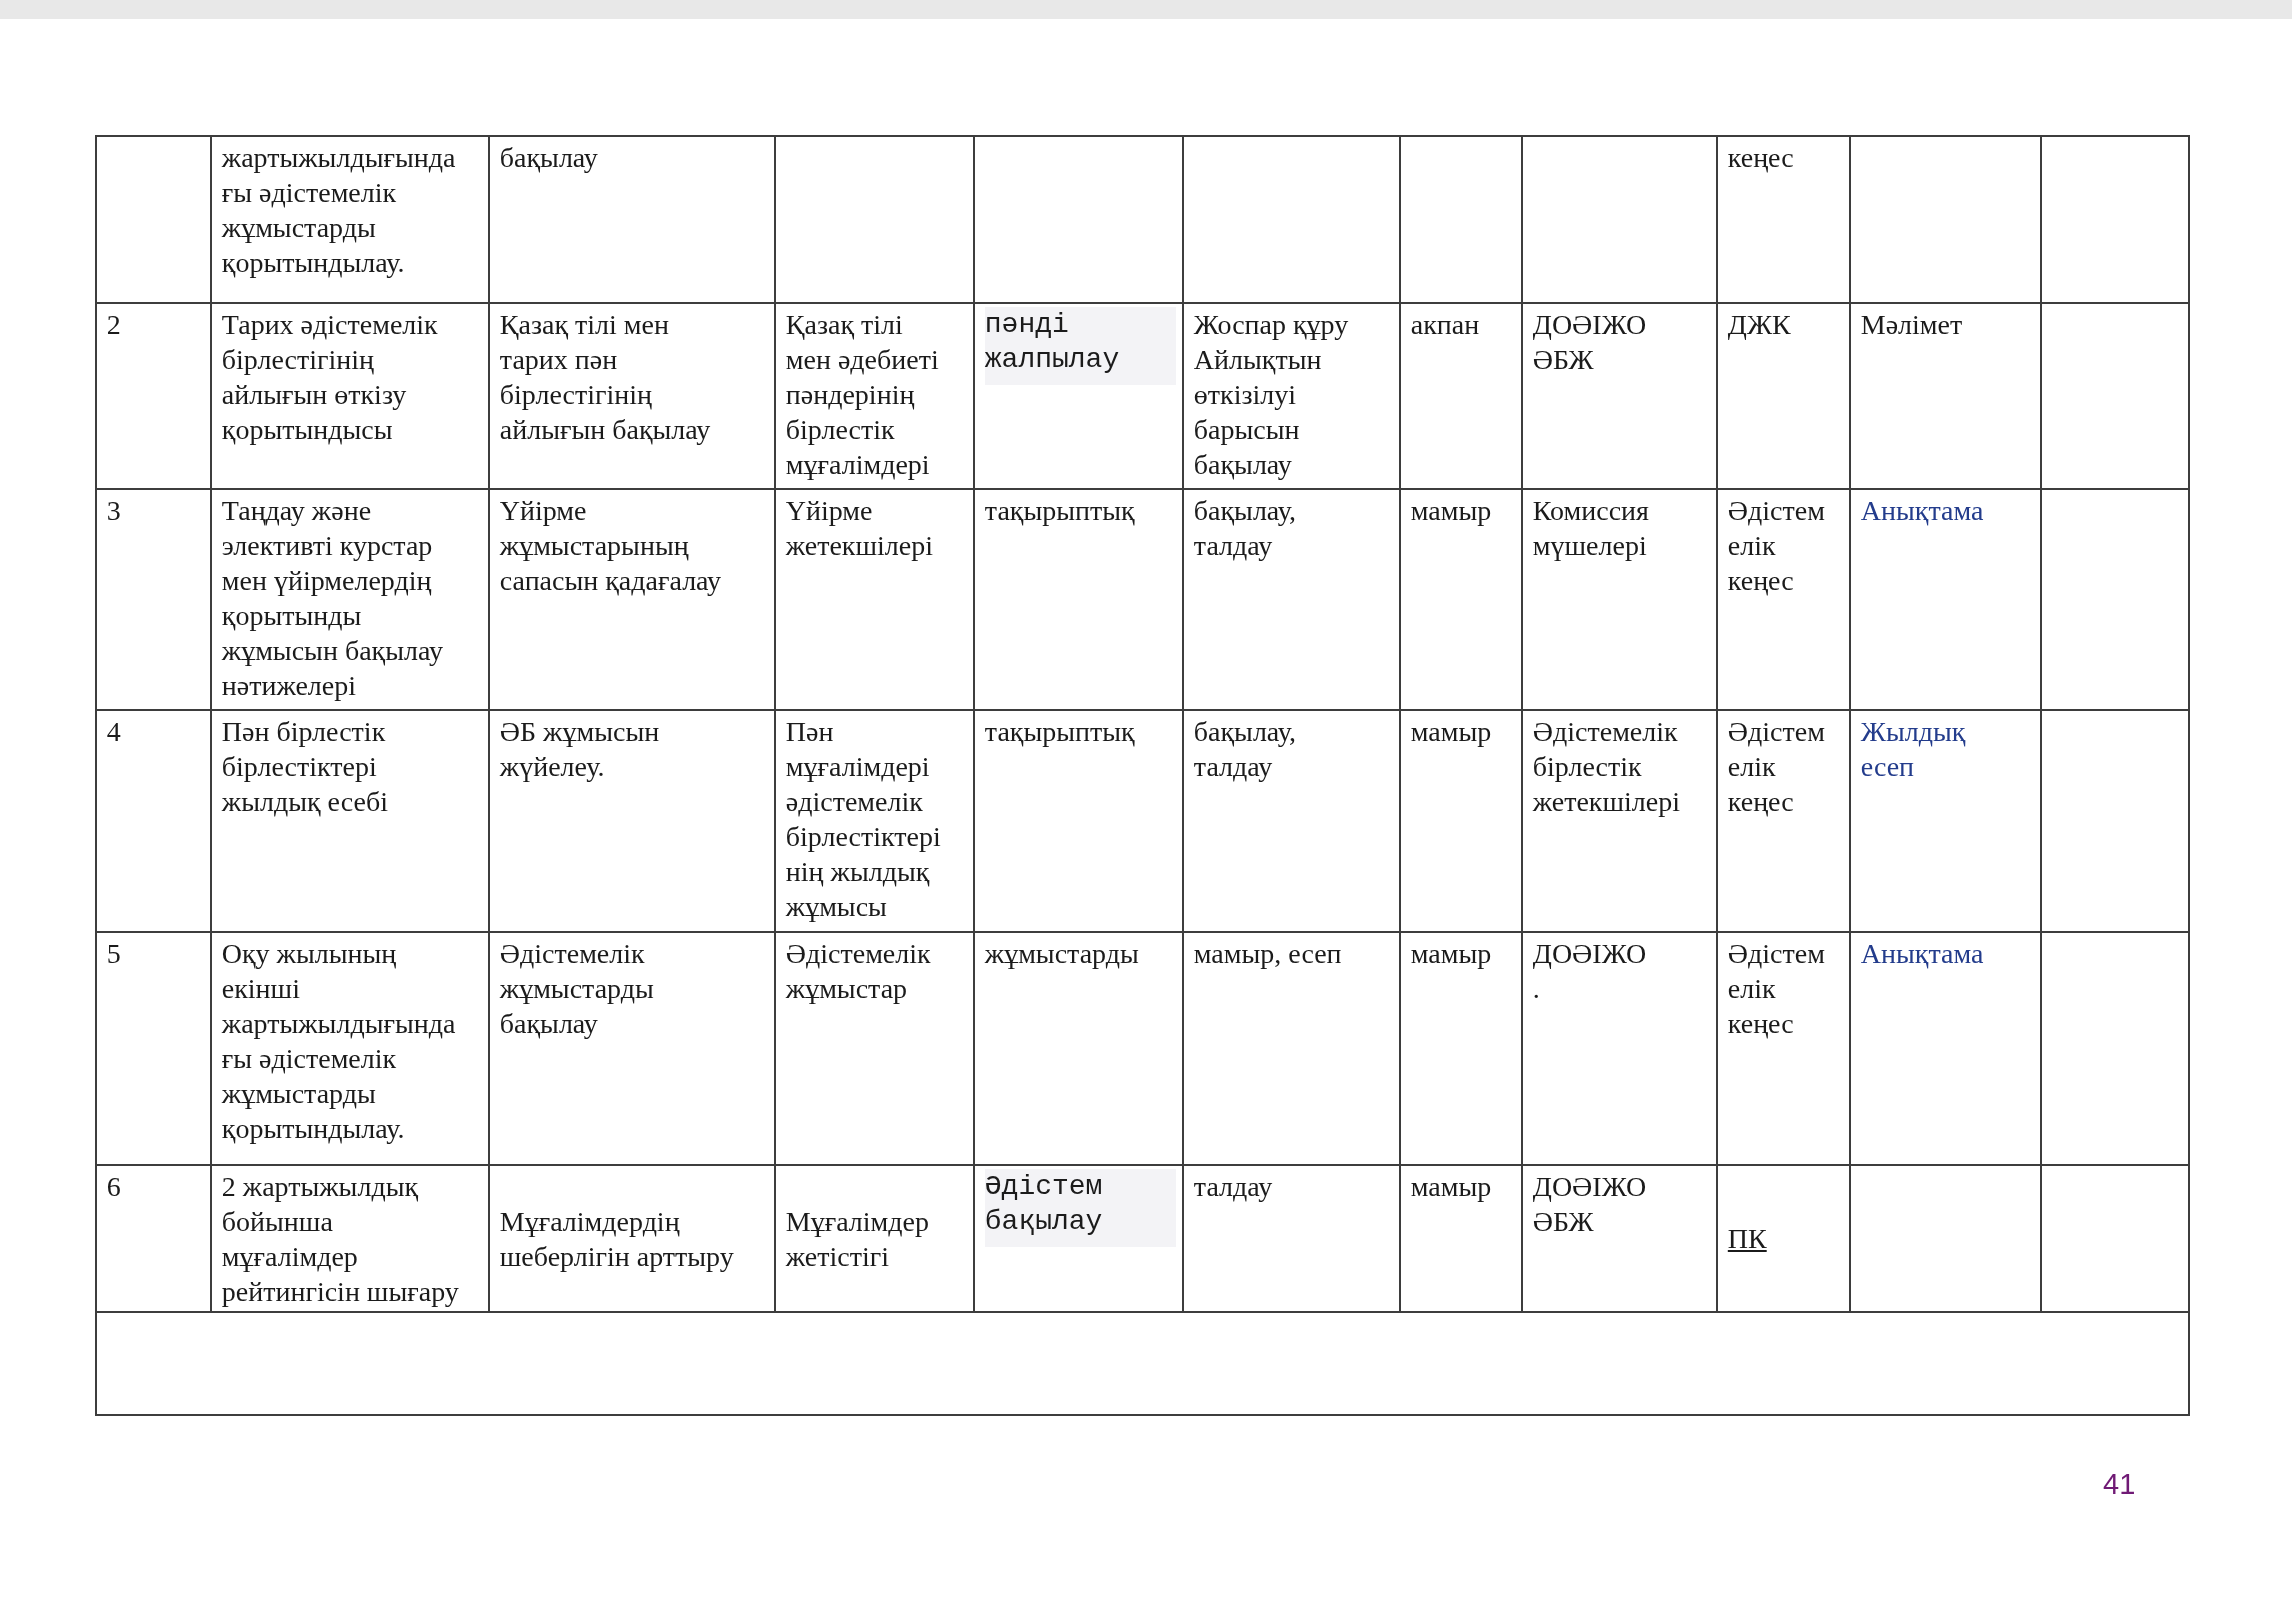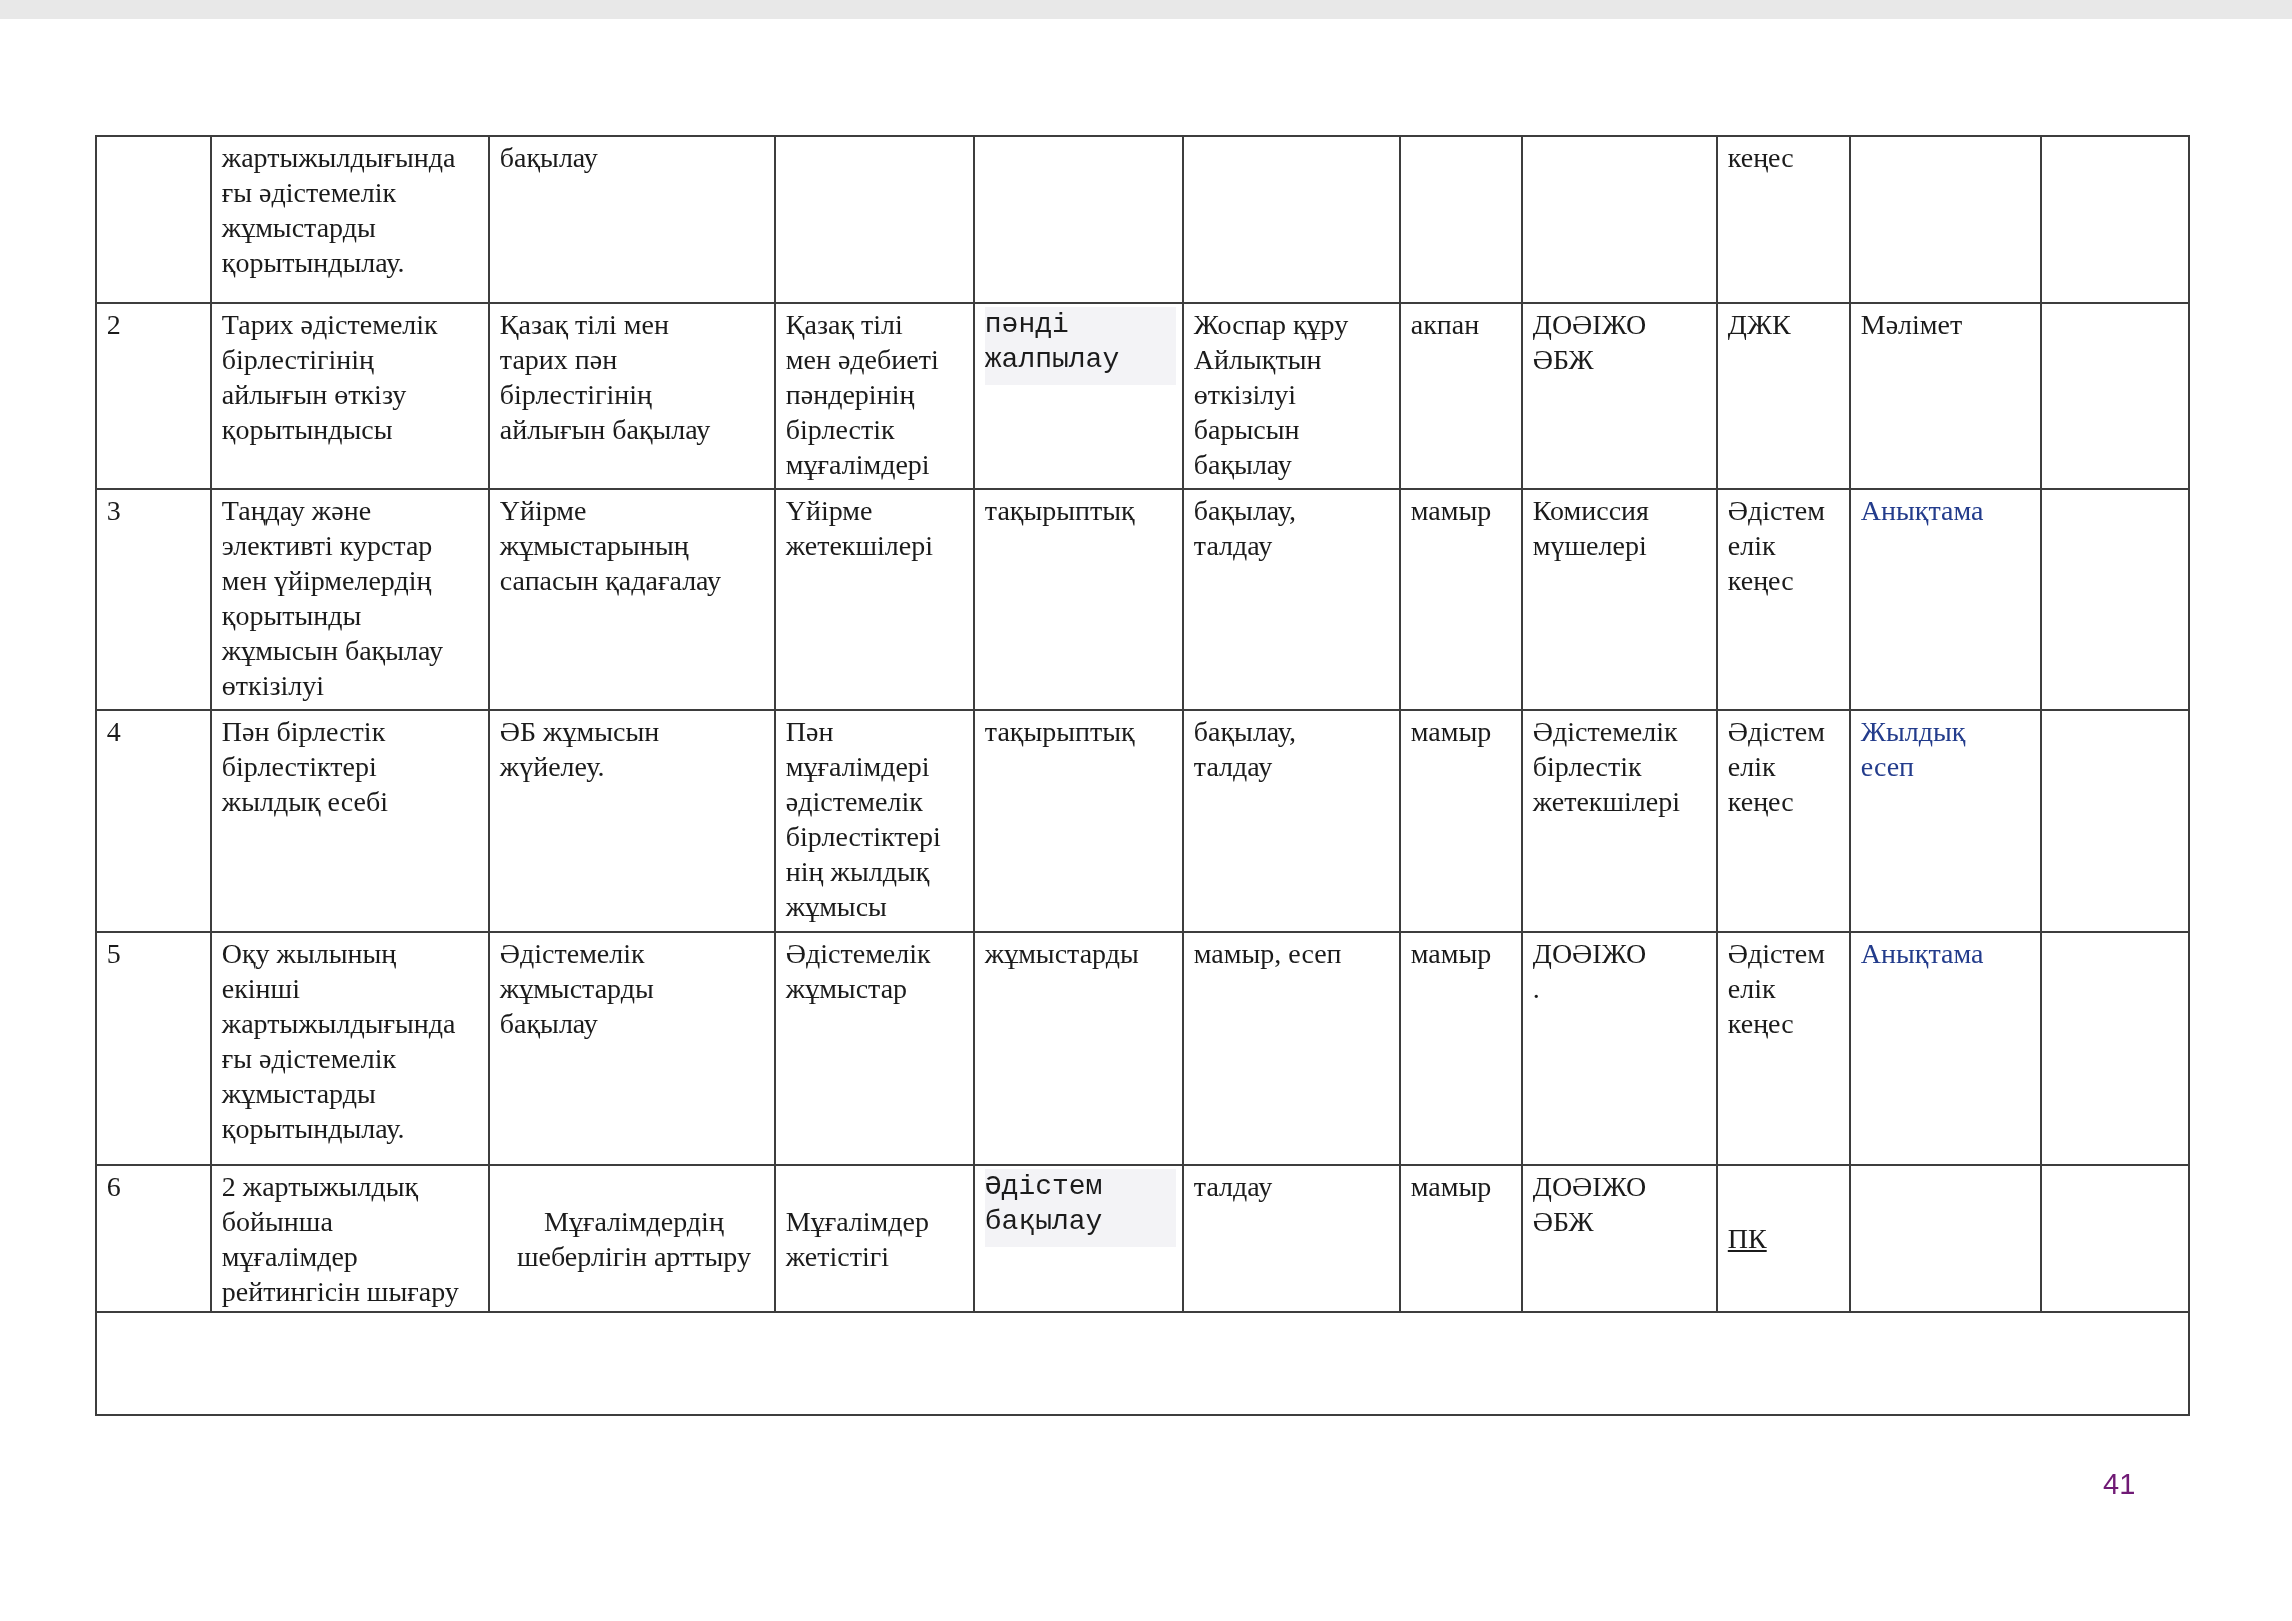--- a/index.html
+++ b/index.html
@@ -108,21 +108,21 @@
           <td data-name="table-cell"><span data-name="cell-text">Мәлімет</span></td>
           <td data-name="table-cell"></td>
         </tr>
         <tr data-name="table-row" style="height: 221px;">
           <td data-name="row-number-cell"><span data-name="cell-text">3</span></td>
           <td data-name="table-cell"><span data-name="cell-text">Таңдау және
 элективті курстар
 мен үйірмелердің
 қорытынды
 жұмысын бақылау
-өткізілуі</span></td>
+нәтижелері</span></td>
           <td data-name="table-cell"><span data-name="cell-text">Үйірме
 жұмыстарының
 сапасын қадағалау</span></td>
           <td data-name="table-cell"><span data-name="cell-text">Үйірме
 жетекшілері</span></td>
           <td data-name="table-cell"><span data-name="cell-text">тақырыптық</span></td>
           <td data-name="table-cell"><span data-name="cell-text">бақылау,
 талдау</span></td>
           <td data-name="table-cell"><span data-name="cell-text">мамыр</span></td>
           <td data-name="table-cell"><span data-name="cell-text">Комиссия
@@ -183,21 +183,21 @@
 кеңес</span></td>
           <td data-name="table-cell"><span class="link" data-name="cell-link">Анықтама</span></td>
           <td data-name="table-cell"></td>
         </tr>
         <tr data-name="table-row" style="height: 129px;">
           <td data-name="row-number-cell"><span data-name="cell-text">6</span></td>
           <td data-name="table-cell"><span data-name="cell-text">2 жартыжылдық
 бойынша
 мұғалімдер
 рейтингісін шығару</span></td>
-          <td data-name="table-cell" style="vertical-align: middle; text-align: center;"><span data-name="cell-text">Мұғалімдердің
+          <td data-name="table-cell" style="vertical-align: middle;"><span data-name="cell-text">Мұғалімдердің
 шеберлігін арттыру</span></td>
           <td data-name="table-cell" style="vertical-align: middle;"><span data-name="cell-text">Мұғалімдер
 жетістігі</span></td>
           <td data-name="table-cell"><span class="hl" data-name="highlighted-text">Әдістем
 бақылау</span></td>
           <td data-name="table-cell"><span data-name="cell-text">талдау</span></td>
           <td data-name="table-cell"><span data-name="cell-text">мамыр</span></td>
           <td data-name="table-cell"><span data-name="cell-text">ДОӘІЖО
 ӘБЖ</span></td>
           <td data-name="table-cell" style="vertical-align: middle; text-decoration: underline;"><span data-name="cell-text">ПК</span></td>

